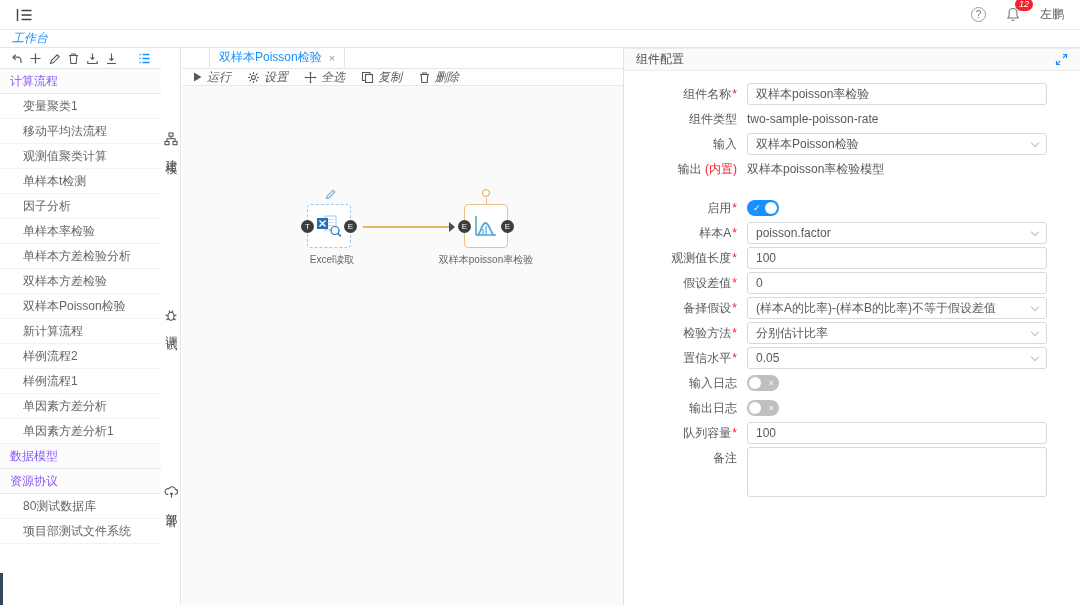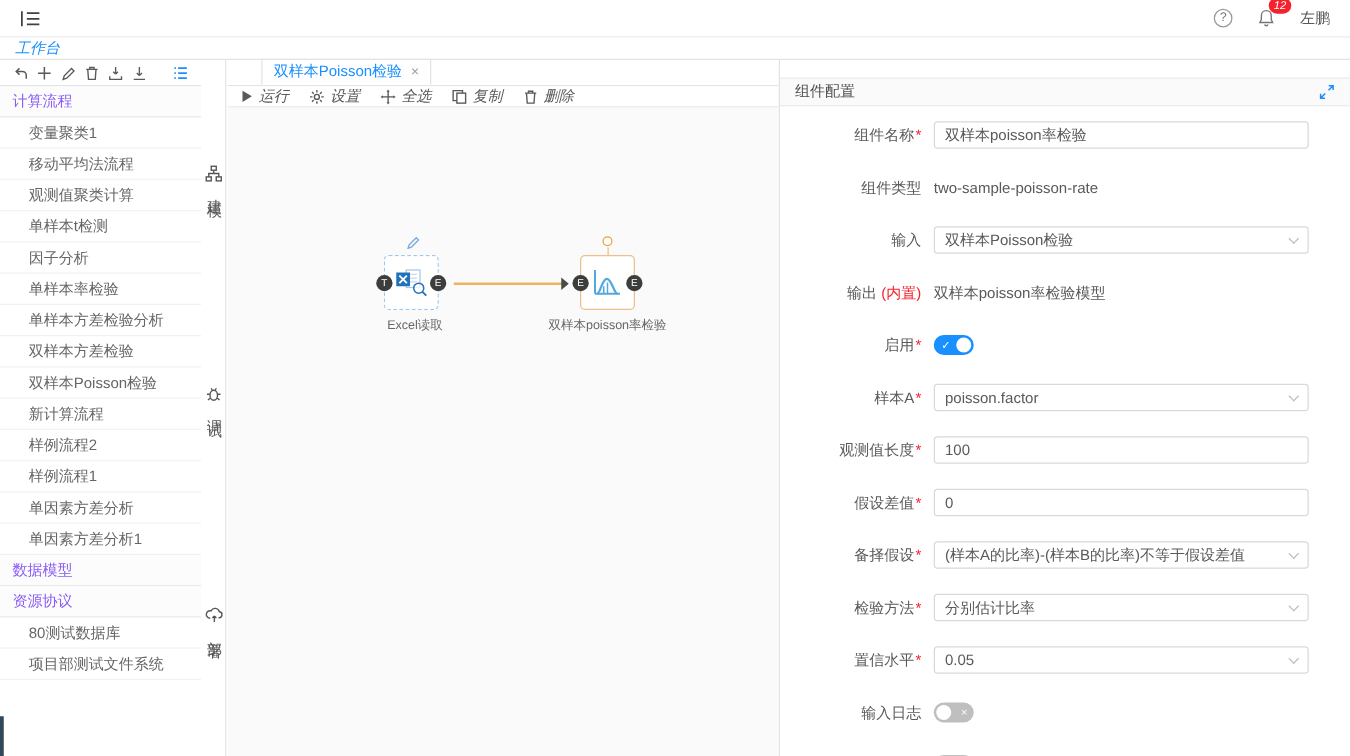--- a/index.html
+++ b/index.html
@@ -51,24 +51,24 @@
   .node-label{position:absolute;top:167px;font-size:10px;color:#666;text-align:center;white-space:nowrap;}
   .lbl-excel{left:88px;width:124px;text-align:center;} .lbl-poisson{left:237px;width:134px;}
   .deco-pencil{position:absolute;left:143px;top:102px;}
   .deco-bulb{position:absolute;left:300px;top:103px;width:8px;height:8px;border:1px solid #e8a23a;border-radius:50%;background:#fff;}
   .deco-bulb::after{content:"";position:absolute;left:3px;top:8px;width:1px;height:6px;background:#ecc089;}
   .connector{position:absolute;left:181px;top:140px;width:88px;border-top:2px solid #edb45f;}
   .conn-arrow{position:absolute;left:267px;top:136px;width:0;height:0;border-left:6px solid #4a4a4a;border-top:5px solid transparent;border-bottom:5px solid transparent;}
 
   
   .panel{position:absolute;top:48px;left:623px;right:0;bottom:0;border-left:1px solid #e4e4e4;background:#fff;overflow:hidden;}
-  .panel-header{margin-top:14px;height:23px;background:#fafafa;border-top:1px solid #ececec;border-bottom:1px solid #ececec;display:flex;align-items:center;padding:0 12px;color:#4f4f4f;}
+  .panel-header{height:23px;background:#fafafa;border-top:1px solid #ececec;border-bottom:1px solid #ececec;display:flex;align-items:center;padding:0 12px;color:#4f4f4f;}
   .expand-btn{margin-left:auto;display:flex;cursor:pointer;}
   .pform{padding-top:12px;}
-  .prow{display:flex;align-items:center;height:22px;margin-bottom:20px;}
+  .prow{display:flex;align-items:center;height:22px;margin-bottom:3px;}
   .prow.gap{margin-top:17px;}
   .prow.remark{align-items:flex-start;height:auto;}
   .plabel{width:113px;text-align:right;color:#595959;flex:none;line-height:22px;white-space:nowrap;}
   .req{color:#f5222d;margin-left:1px;}
   .tag-red{color:#f5222d;}
   .tinput{margin-left:10px;width:300px;height:22px;border:1px solid #d9d9d9;border-radius:3px;padding:0 8px;font:12px "Liberation Sans","DejaVu Sans",sans-serif;color:#595959;background:#fff;outline:none;}
   .select{margin-left:10px;width:300px;height:22px;border:1px solid #d9d9d9;border-radius:3px;padding:0 8px;display:flex;align-items:center;justify-content:space-between;background:#fff;cursor:pointer;white-space:nowrap;overflow:hidden;}
   .chev{flex:none;width:6px;height:6px;border-right:1px solid #bdbdbd;border-bottom:1px solid #bdbdbd;transform:rotate(45deg);margin-top:-3px;}
   .static-val{margin-left:10px;color:#595959;}
   .toggle{position:relative;margin-left:10px;width:32px;height:16px;border-radius:8px;background:#bfbfbf;cursor:pointer;}

